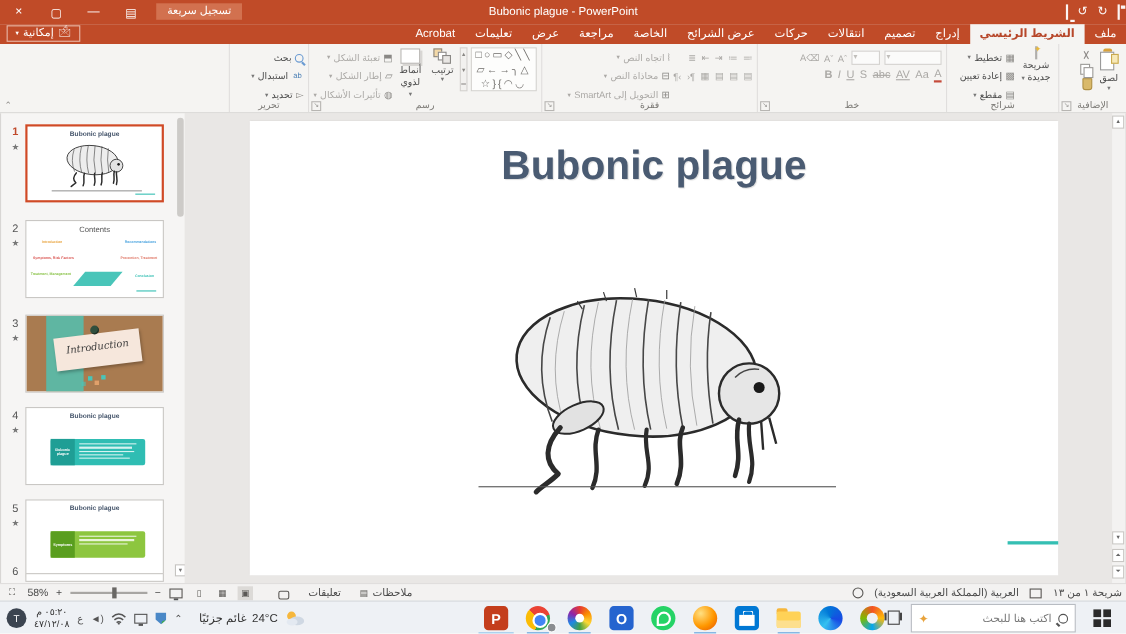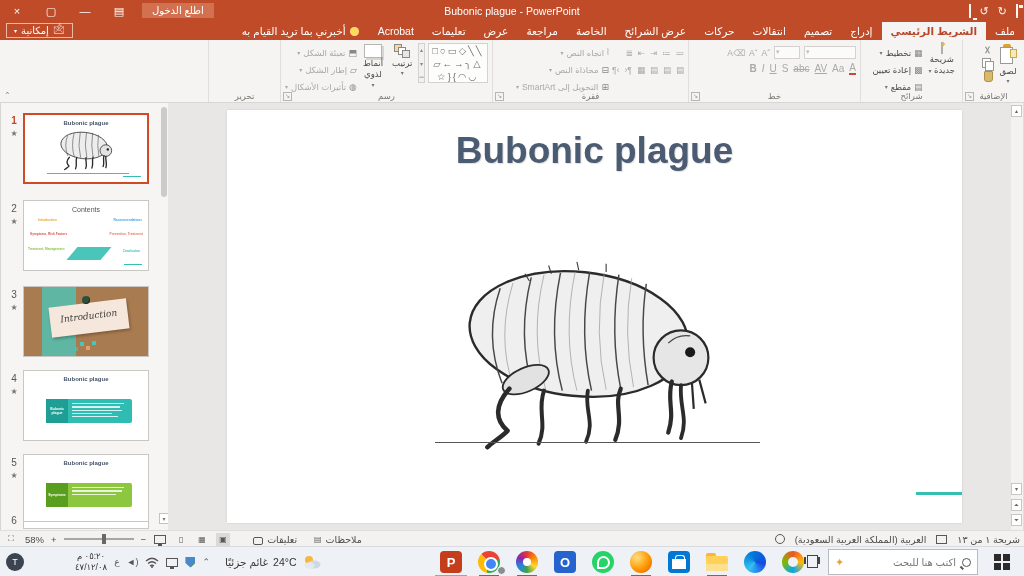--- a/index.html
+++ b/index.html
@@ -152,41 +152,41 @@
   .store::before { content:""; position:absolute; left:7px; top:4px; width:8px; height:4px; border:1.4px solid #fff; border-bottom:none; border-radius:3px 3px 0 0; }
   .store::after { content:""; position:absolute; left:4px; top:8px; width:14px; height:10px; background:#fff; }
   .folder { position:relative; width:22px; height:18px; }
   .folder::before { content:""; position:absolute; left:0; top:0; width:10px; height:5px; background:#f6b73c; border-radius:2px 2px 0 0; }
   .folder::after { content:""; position:absolute; left:0; top:3px; width:22px; height:15px; background:#ffd257; border-radius:2px; box-shadow:inset 0 -7px 0 #fddf8e; }
   .edge { background:conic-gradient(from 220deg,#35c1f1,#0078d7,#174ae4,#35c1f1); }
   .copilot { background:conic-gradient(#f35325,#ffba08,#05a6f0,#7fba00,#f35325); position:relative; }
   .copilot::after { content:""; position:absolute; left:6px; top:6px; width:10px; height:10px; border-radius:50%; background:#eef1f5; }
   .tray { position:absolute; left:0; top:0; height:30px; display:flex; align-items:center; direction:ltr; gap:7px; padding-left:6px; font-size:9px; color:#444; }
   .notif { width:18px; height:18px; border-radius:50%; background:#3b4450; color:#fff; font-size:9px; display:flex; align-items:center; justify-content:center; }
-  .clockblk { text-align:center; font-size:8.5px; line-height:1.25; color:#333;margin-left:44px; }
+  .clockblk { text-align:center; font-size:8.5px; line-height:1.25; color:#333; }
   .trayic { color:#555; font-size:9px; }
   .shield { width:10px; height:11px; background:#4a88c7; clip-path:polygon(0 0,100% 0,100% 60%,50% 100%,0 60%); position:relative; }
   .shield::after { content:""; position:absolute; right:-1px; bottom:-1px; width:5px; height:5px; border-radius:50%; background:#3fae49; }
   .monit { width:12px; height:9px; border:1.3px solid #555; position:relative; }
   .monit::after { content:""; position:absolute; left:3px; bottom:-3px; width:4px; height:1.6px; background:#555; }
   .weather { display:flex; align-items:center; gap:5px; margin-left:8px; direction:rtl; font-size:10.5px; color:#333; }
 </style>
 </head>
 <body>
 
 <div class="screen">
 
   <div class="titlebar">
     <div class="winctl">
       <div class="wbtn">×</div>
       <div class="wbtn">▢</div>
       <div class="wbtn">—</div>
       <div class="wbtn">▤</div>
     </div>
-    <div class="signin">اطلع الدخول</div>
+    <div class="signin">تسجيل سريعة</div>
     <div class="tb-title">Bubonic plague  -  PowerPoint</div>
     <div class="qat">
       <span class="qi"><span class="monic"></span></span>
       <span class="qi">↺</span>
       <span class="qi">↻</span>
       <span class="qi"><span class="floppy"></span></span>
     </div>
   </div>
 
   <div class="tabrow">
@@ -195,24 +195,20 @@
     <div class="tab">إدراج</div>
     <div class="tab">تصميم</div>
     <div class="tab">انتقالات</div>
     <div class="tab">حركات</div>
     <div class="tab">عرض الشرائح</div>
     <div class="tab">الخاصة</div>
     <div class="tab">مراجعة</div>
     <div class="tab">عرض</div>
     <div class="tab">تعليمات</div>
     <div class="tab">Acrobat</div>
-    <div class="tellme">
-      <span class="bulb"></span>
-      <span>أخبرني بما تريد القيام به</span>
-    </div>
     <div class="share">
       <span>🖄</span>
       <span>إمكانية</span>
       <span style="font-size:6px">▾</span>
     </div>
   </div>
 
   <div class="ribbon">
 
     <div class="grp" style="width:62px">
@@ -362,20 +358,36 @@
             <span class="gicon">◍</span>
             <span>تأثيرات الأشكال</span>
             <span class="car" style="font-size:6px">▾</span>
           </div>
       </div>
       <div class="dlg">↘</div>
       <div class="grp-label">رسم</div>
     </div>
 
     <div class="grp" style="width:72px">
+      <div class="vcol">
+        <div class="smallrow">
+            <span class="mag"></span>
+            <span>بحث</span>
+          </div>
+        <div class="smallrow">
+            <span class="micon" style="color:#4a7fb5;font-size:7px">ab</span>
+            <span>استبدال</span>
+            <span class="car" style="font-size:6px;color:#777">▾</span>
+          </div>
+        <div class="smallrow">
+            <span class="gicon">▻</span>
+            <span>تحديد</span>
+            <span class="car" style="font-size:6px;color:#777">▾</span>
+          </div>
+      </div>
       <div class="grp-label">تحرير</div>
     </div>
 
 
 
     <div class="collapse">⌃</div>
   </div>
 
   <div class="thumbs">
 
@@ -509,21 +521,21 @@
       <span class="zslider">
           <span class="kn"></span>
         </span>
       <span>−</span>
       <span class="vico">
           <span class="monit" style="border-color:#5a5855"></span>
         </span>
       <span class="vico">▯</span>
       <span class="vico">▦</span>
       <span class="vico on">▣</span>
-      <span style="margin-left:16px; display:flex; align-items:flex-end; gap:4px">
+      <span style="margin-left:16px; display:flex; align-items:flex-end; gap:17px">
         <span style="width:10px;height:8px;border:1.2px solid #5a5855;border-radius:2px;display:inline-block"></span>
         <span>تعليقات</span>
       </span>
       <span style="margin-left:10px; display:flex; align-items:center; gap:4px">
         <span style="color:#5a5855;font-size:8px">▤</span>
         <span>ملاحظات</span>
       </span>
     </div>
     <div class="st-r">
       <span>شريحة ١ من ١٣</span>

